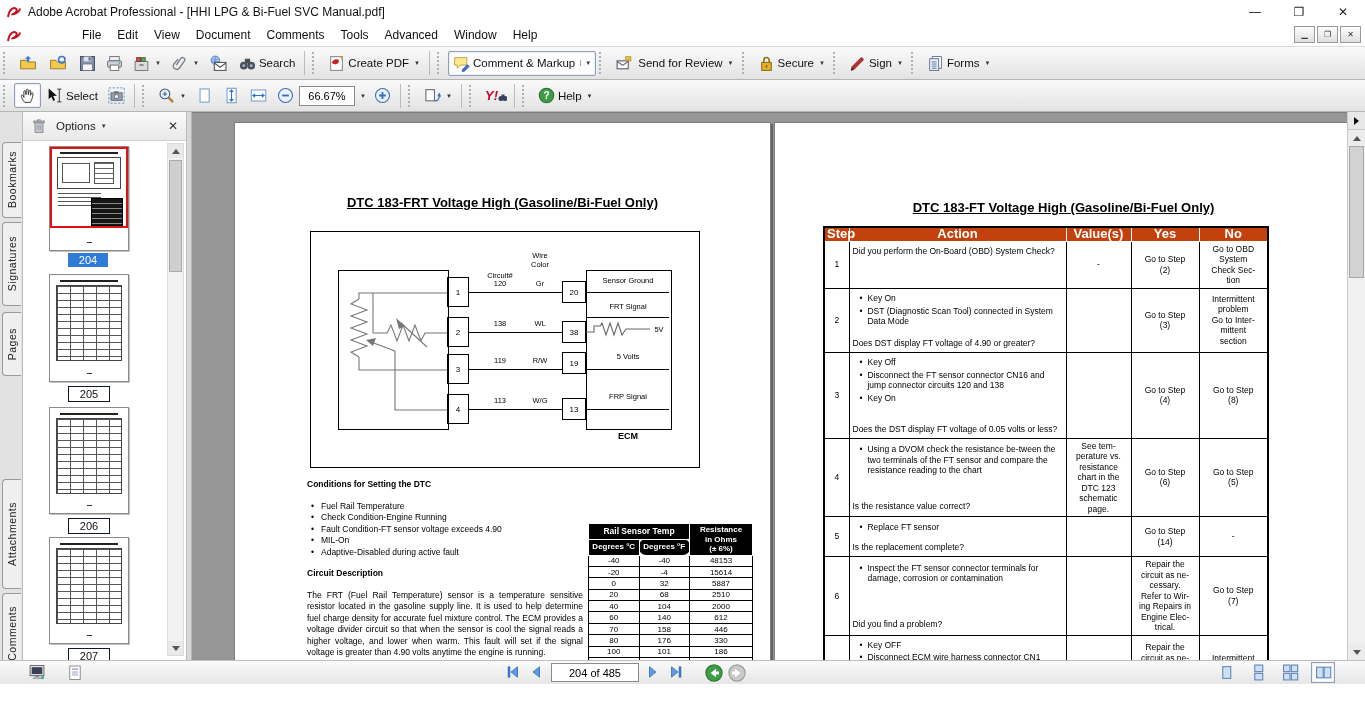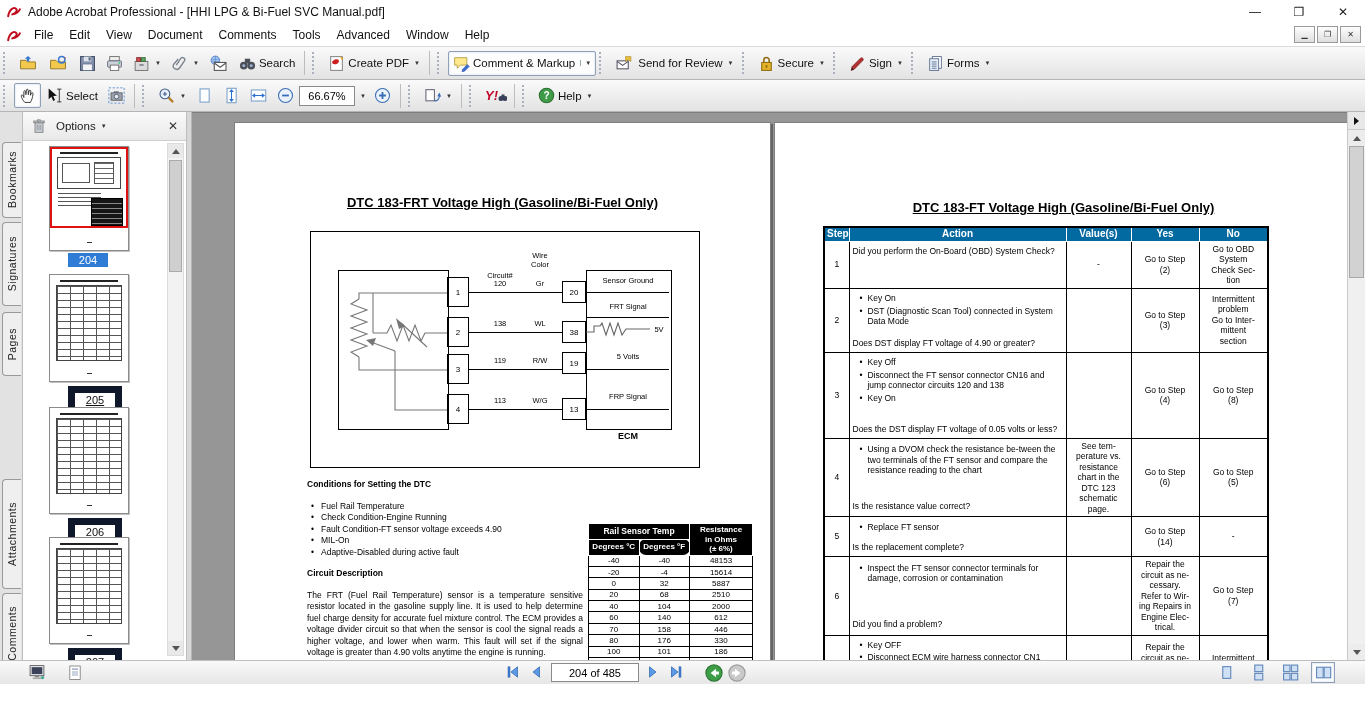--- a/index.html
+++ b/index.html
@@ -5,21 +5,21 @@
   html,body{margin:0;padding:0;width:1365px;height:728px;overflow:hidden;
     font-family:"Liberation Sans","DejaVu Sans",sans-serif;background:#fff;
     -webkit-font-smoothing:antialiased;}
   .app{width:1365px;height:684px;display:flex;flex-direction:column;position:relative;}
   
   .titlebar{height:23px;display:flex;align-items:center;background:#fff;padding-left:6px;flex:0 0 auto;}
   .titlebar .ticon{width:16px;height:16px;margin-right:6px;}
   .titlebar .ttext{font-size:12px;color:#111;flex:1;}
   .wbtn{width:44px;height:23px;display:flex;align-items:center;justify-content:center;font-size:12px;color:#222;}
   
-  .menubar{height:23px;display:flex;align-items:center;background:#fff;border-bottom:1px solid #d9d9d9;padding-left:4px;flex:0 0 auto;}
+  .menubar{height:23px;display:flex;align-items:center;background:#fff;border-bottom:1px solid #d9d9d9;padding-left:4px;flex:0 0 auto;gap:48px;}
   .menubar .micon{width:14px;height:14px;margin:0 6px 0 2px;}
   .menu-item{font-size:12px;color:#111;padding:3px 8px;cursor:default;}
   .docwin{margin-left:auto;display:flex;gap:2px;padding-right:4px;}
   .dwbtn{width:19px;height:15px;border:1px solid #9a9a9a;background:linear-gradient(#fdfdfd,#dfdfdf);
     font-size:8px;display:flex;align-items:center;justify-content:center;color:#333;}
   
   .toolbar{background:linear-gradient(#fafafa,#e3e3e3);border-bottom:1px solid #b5b5b5;display:flex;align-items:center;flex:0 0 auto;}
   .tb1{height:32px;}
   .tb2{height:31px;}
   .grip{width:5px;height:22px;border-left:2px dotted #aab0bd;margin:0 4px 0 3px;}
@@ -44,21 +44,21 @@
   .thumbpanel{width:163px;background:#fff;border-right:1px solid #bdbdbd;display:flex;flex-direction:column;flex:0 0 auto;}
   .thead{height:28px;background:linear-gradient(#fafafa,#e9e9e9);border-bottom:1px solid #cfcfcf;
     display:flex;align-items:center;padding:0 8px;gap:8px;}
   .thead .opts{font-size:11.5px;color:#222;display:flex;align-items:center;gap:3px;}
   .thead .closex{margin-left:auto;font-size:12px;color:#333;font-weight:bold;}
   .tbody{position:relative;flex:1;overflow:hidden;background:#fff;}
   .pthumb{position:absolute;left:26px;width:78px;background:#fff;border:1px solid #8a8a8a;box-shadow:1px 1px 0 #c2c2c2;}
   .view-rect{position:absolute;left:0;right:0;top:0;bottom:22px;border:2px solid #e01111;}
   .plabel{position:absolute;font-size:11px;text-align:center;width:40px;height:14px;line-height:14px;}
   .plabel.sel{left:45px;background:#2f7cd6;color:#fff;}
-  .plabel.norm{left:45px;background:#fff;color:#111;border:7px solid #0f172a;text-decoration:underline;}
+  .plabel.norm{left:45px;background:#fff;color:#111;border:1px solid #0f172a;}
   .t-title{height:2px;background:#222;margin:5px 10px 3px;}
   .t-diagram{height:30px;border:1px solid #444;margin:0 7px;position:relative;}
   .t-diagram:before{content:"";position:absolute;left:4px;top:5px;width:26px;height:18px;border:1px solid #555;}
   .t-diagram:after{content:"";position:absolute;right:6px;top:4px;width:18px;height:20px;border:1px solid #555;
     background:repeating-linear-gradient(180deg,#666 0 1px,transparent 1px 5px);}
   .t-lines{height:16px;margin:4px 8px 0;width:55%;
     background:repeating-linear-gradient(180deg,#555 0 1px,transparent 1px 4px);}
   .t-table{position:absolute;right:5px;bottom:24px;width:32px;height:28px;background:#161616;
     box-shadow:inset 0 0 0 1px #000;background-image:repeating-linear-gradient(180deg,#888 0 1px,#161616 1px 5px);}
   .t-grid{margin:2px 6px 0;height:74px;border:1px solid #444;
@@ -98,21 +98,21 @@
   .rtabwrap{position:absolute;left:353px;top:400px;}
   .rtab{border-collapse:collapse;width:165px;table-layout:fixed;}
   .rtab th{background:#000;color:#fff;border:1px solid #fff;font-size:8px;line-height:9.5px;padding:1px 0;}
   .rtab td{border:1px solid #000;text-align:center;font-size:8px;height:10.4px;padding:0;}
   .rtab{border:1px solid #000;}
   .pre{white-space:pre-line;}
   
   .stepswrap{position:absolute;left:48px;top:103px;width:446px;}
   .steps{border-collapse:collapse;table-layout:fixed;width:444px;font-size:8.5px;line-height:10.5px;color:#000;
     border:2px solid #000;}
-  .steps th{background:#0369a1;color:#fff;border:1.5px solid #fff;font-size:10px;padding:1px 2px;}
+  .steps th{background:#c2410c;color:#fff;border:1.5px solid #fff;font-size:13px;padding:1px 2px;}
   .steps td{border:1px solid #000;vertical-align:middle;padding:2px 3px;overflow:hidden;}
   .steps td.c{text-align:center;}
   .ain{display:flex;flex-direction:column;}
   .bul{display:flex;gap:5px;margin:1px 0 1px 7px;}
   .q{margin-top:auto;padding-top:3px;}
   
   .vscroll{width:17px;background:#f0f0f0;border-left:1px solid #c9c9c9;display:flex;flex-direction:column;flex:0 0 auto;}
   .vs-exp{height:17px;display:flex;align-items:center;justify-content:center;border-bottom:1px solid #c9c9c9;background:#e8e8e8;}
   .vs-btn{height:16px;display:flex;align-items:center;justify-content:center;background:#ececec;}
   .vs-track{flex:1;position:relative;}

